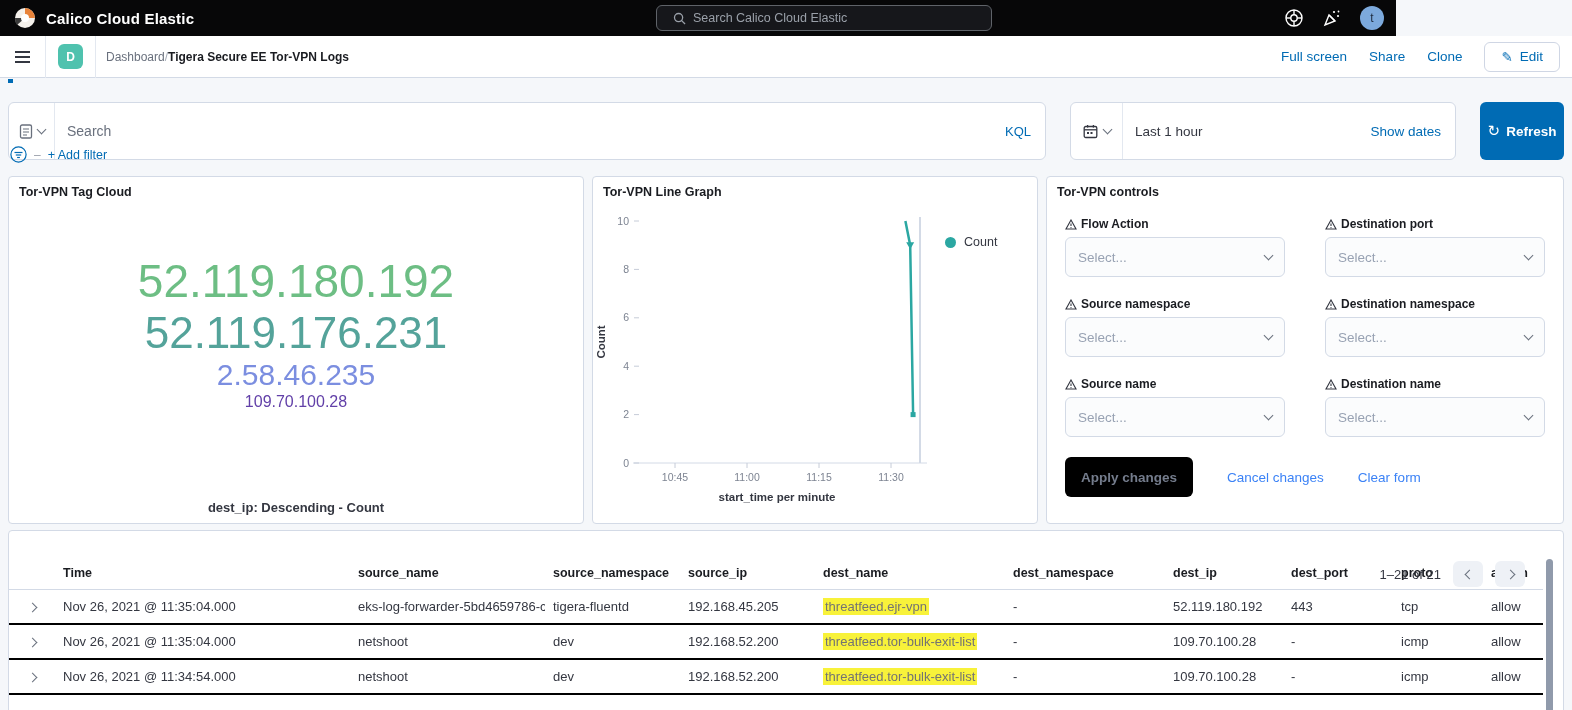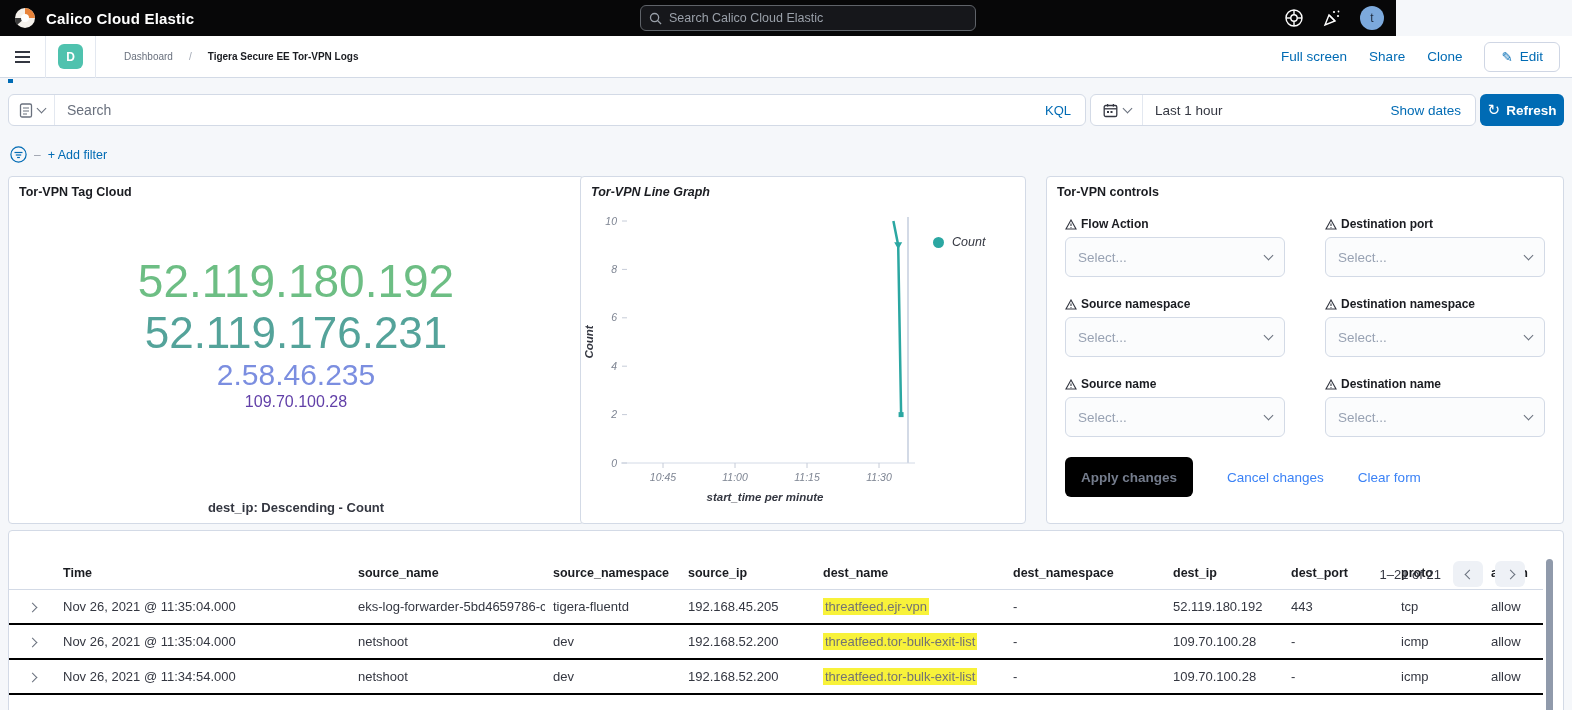--- a/index.html
+++ b/index.html
@@ -6,48 +6,48 @@
   html,body { width:1572px; height:710px; }
   body {
     position:relative; overflow:hidden; background:#f5f7fa;
     font-family:"Liberation Sans","DejaVu Sans",sans-serif; color:#343741;
   }
   
   .topbar { position:absolute; top:0; left:0; width:1396px; height:36px; background:#070708;
             display:flex; align-items:center; }
   .logo { width:22px; height:22px; margin-left:14px; }
   .app-title { color:#fff; font-size:15px; font-weight:bold; margin-left:10px; letter-spacing:.2px; }
-  .top-search { position:absolute; left:640px; top:5px; width:336px; height:26px;
+  .top-search { position:absolute; left:656px; top:5px; width:336px; height:26px;
                 background:#16171b; border:1px solid #606артов0; border:1px solid #5f6369; border-radius:6px;
-                display:flex; align-items:center; padding:0 8px; }
+                display:flex; align-items:center; padding:0 16px; }
   .top-search input { flex:1; background:transparent; border:none; outline:none; color:#d4d7dd;
                       font-size:12.5px; margin-left:7px; font-family:inherit; }
   .top-search input::placeholder { color:#9aa0a9; }
   .top-icons { position:absolute; right:12px; top:0; height:36px; display:flex; align-items:center; gap:18px; }
   .avatar { width:24px; height:24px; border-radius:50%; background:#7ca9dc; color:#1d2a3e;
             font-size:12px; display:flex; align-items:center; justify-content:center; }
   
   .navbar { position:absolute; top:36px; left:0; width:1572px; height:42px; background:#fff;
             border-bottom:1px solid #d3dae6; display:flex; align-items:center; }
   .hamburger { width:46px; height:42px; display:flex; flex-direction:column; justify-content:center;
                align-items:center; gap:3px; border-right:1px solid #e3e8f0; cursor:pointer; }
   .hamburger span { display:block; width:15px; height:2px; background:#343741; }
   .dash-badge { width:25px; height:25px; border-radius:6px; margin:0 12px;
                 color:#fff; font-size:12px; font-weight:bold; display:flex; align-items:center; justify-content:center; }
-  .crumbs { display:flex; align-items:center; gap:16px; font-size:10px; border-left:1px solid #e3e8f0; padding-left:28px; height:42px; }
+  .crumbs { display:flex; align-items:center; gap:0; font-size:12px; border-left:1px solid #e3e8f0; padding-left:10px; height:42px; }
   .crumb-root { color:#69707d; cursor:pointer; }
   .crumb-sep { color:#a2a9b5; }
   .crumb-current { color:#1a1c21; font-weight:bold; }
   .nav-actions { position:absolute; right:12px; display:flex; align-items:center; gap:22px; }
   .nav-link { color:#006bb4; font-size:13.5px; cursor:pointer; }
   .edit-btn { height:30px; padding:0 16px; border:1px solid #cfd6e4; border-radius:6px; background:#fff;
               color:#006bb4; font-size:13.5px; display:flex; align-items:center; gap:7px; cursor:pointer; font-family:inherit; }
   .loading-tick { position:absolute; left:8px; top:79px; width:5px; height:4px; background:#006bb4; }
   
-  .query-bar { position:absolute; top:94px; left:8px; width:1556px; height:32px; display:flex; gap:4px; }
+  .query-bar { position:absolute; top:102px; left:8px; width:1556px; height:58px; display:flex; gap:24px; }
   .search-wrap { flex:1; background:#fff; border:1px solid #d3dae6; border-radius:6px;
                  display:flex; align-items:center; overflow:hidden; }
   .sq-btn { width:46px; height:100%; display:flex; align-items:center; justify-content:center; gap:5px;
             border-right:1px solid #e3e8f0; cursor:pointer; }
   .search-wrap input { flex:1; border:none; outline:none; font-size:14px; padding:0 12px; font-family:inherit; color:#343741; }
   .search-wrap input::placeholder { color:#69707d; }
   .kql { color:#006bb4; font-size:13px; padding:0 14px; cursor:pointer; }
   .date-wrap { width:386px; background:#fff; border:1px solid #d3dae6; border-radius:6px;
                display:flex; align-items:center; }
   .cal-btn { width:52px; height:100%; display:flex; align-items:center; justify-content:center; gap:6px;
@@ -58,21 +58,21 @@
                  display:flex; align-items:center; justify-content:center; gap:6px; cursor:pointer; font-family:inherit; }
   .refresh-icon { font-size:15px; font-weight:normal; }
   
   .filter-bar { position:absolute; top:146px; left:10px; display:flex; align-items:center; gap:7px; }
   .filter-dash { color:#9aa0ab; font-size:12px; }
   .add-filter { color:#006bb4; font-size:12.5px; cursor:pointer; }
   
   .panel { position:absolute; background:#fff; border:1px solid #d3dae6; border-radius:4px; }
   .panel-title { font-size:12.5px; font-weight:bold; color:#1a1c21; padding:8px 10px; }
   #panel-tagcloud { top:176px; left:8px;   width:576px; height:348px; }
-  #panel-line     { top:176px; left:580px; width:446px; height:348px;font-style:italic; }
+  #panel-line     { top:176px; left:592px; width:446px; height:348px; }
   #panel-controls { top:176px; left:1046px;width:518px; height:348px; }
   #panel-table    { top:530px; left:8px;   width:1556px; height:230px; }
   
   .tags { display:flex; flex-direction:column; align-items:center; justify-content:center; margin-top:48px; }
   .tag { line-height:1.15; cursor:pointer; white-space:nowrap; }
   .tag-caption { position:absolute; bottom:8px; width:100%; text-align:center; font-size:13px; font-weight:bold; color:#343741; }
   
   .chart-body { position:relative; }
   #chart-svg .tick { font-size:10.5px; fill:#7d8492; font-family:"Liberation Sans","DejaVu Sans",sans-serif; }
   #chart-svg .axis-label { font-size:11.5px; font-weight:bold; fill:#343741; font-family:"Liberation Sans","DejaVu Sans",sans-serif; }

